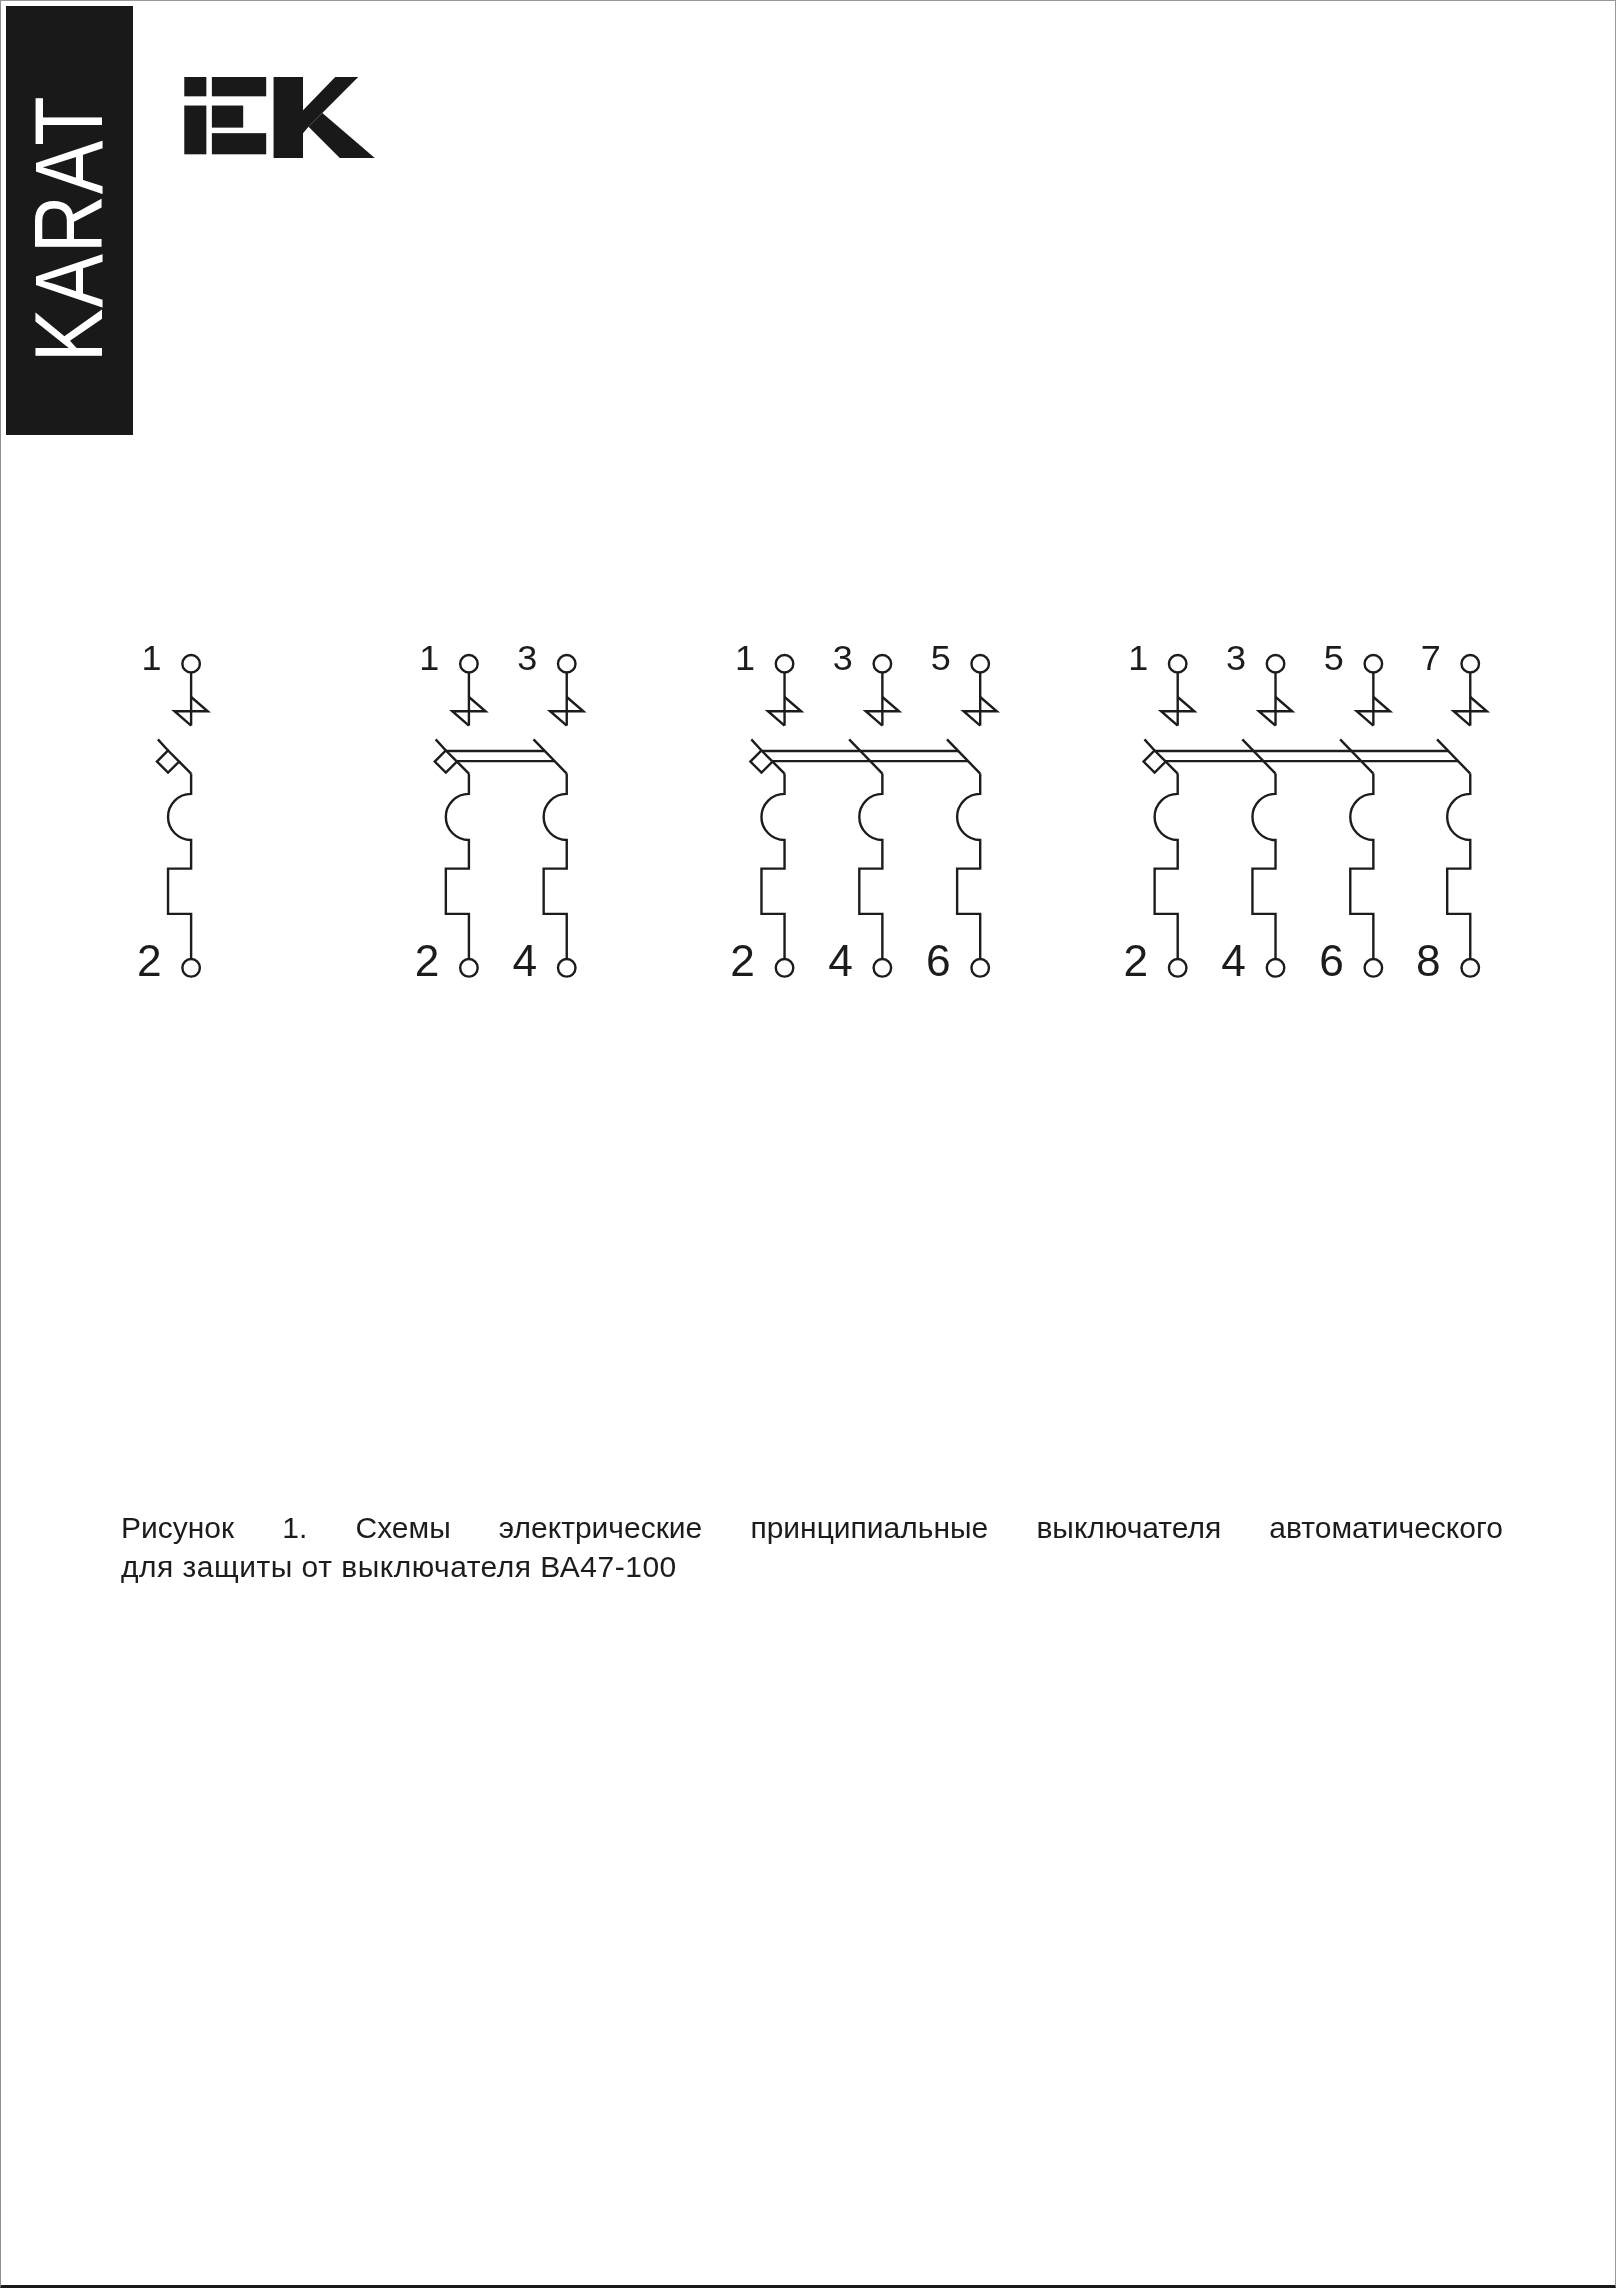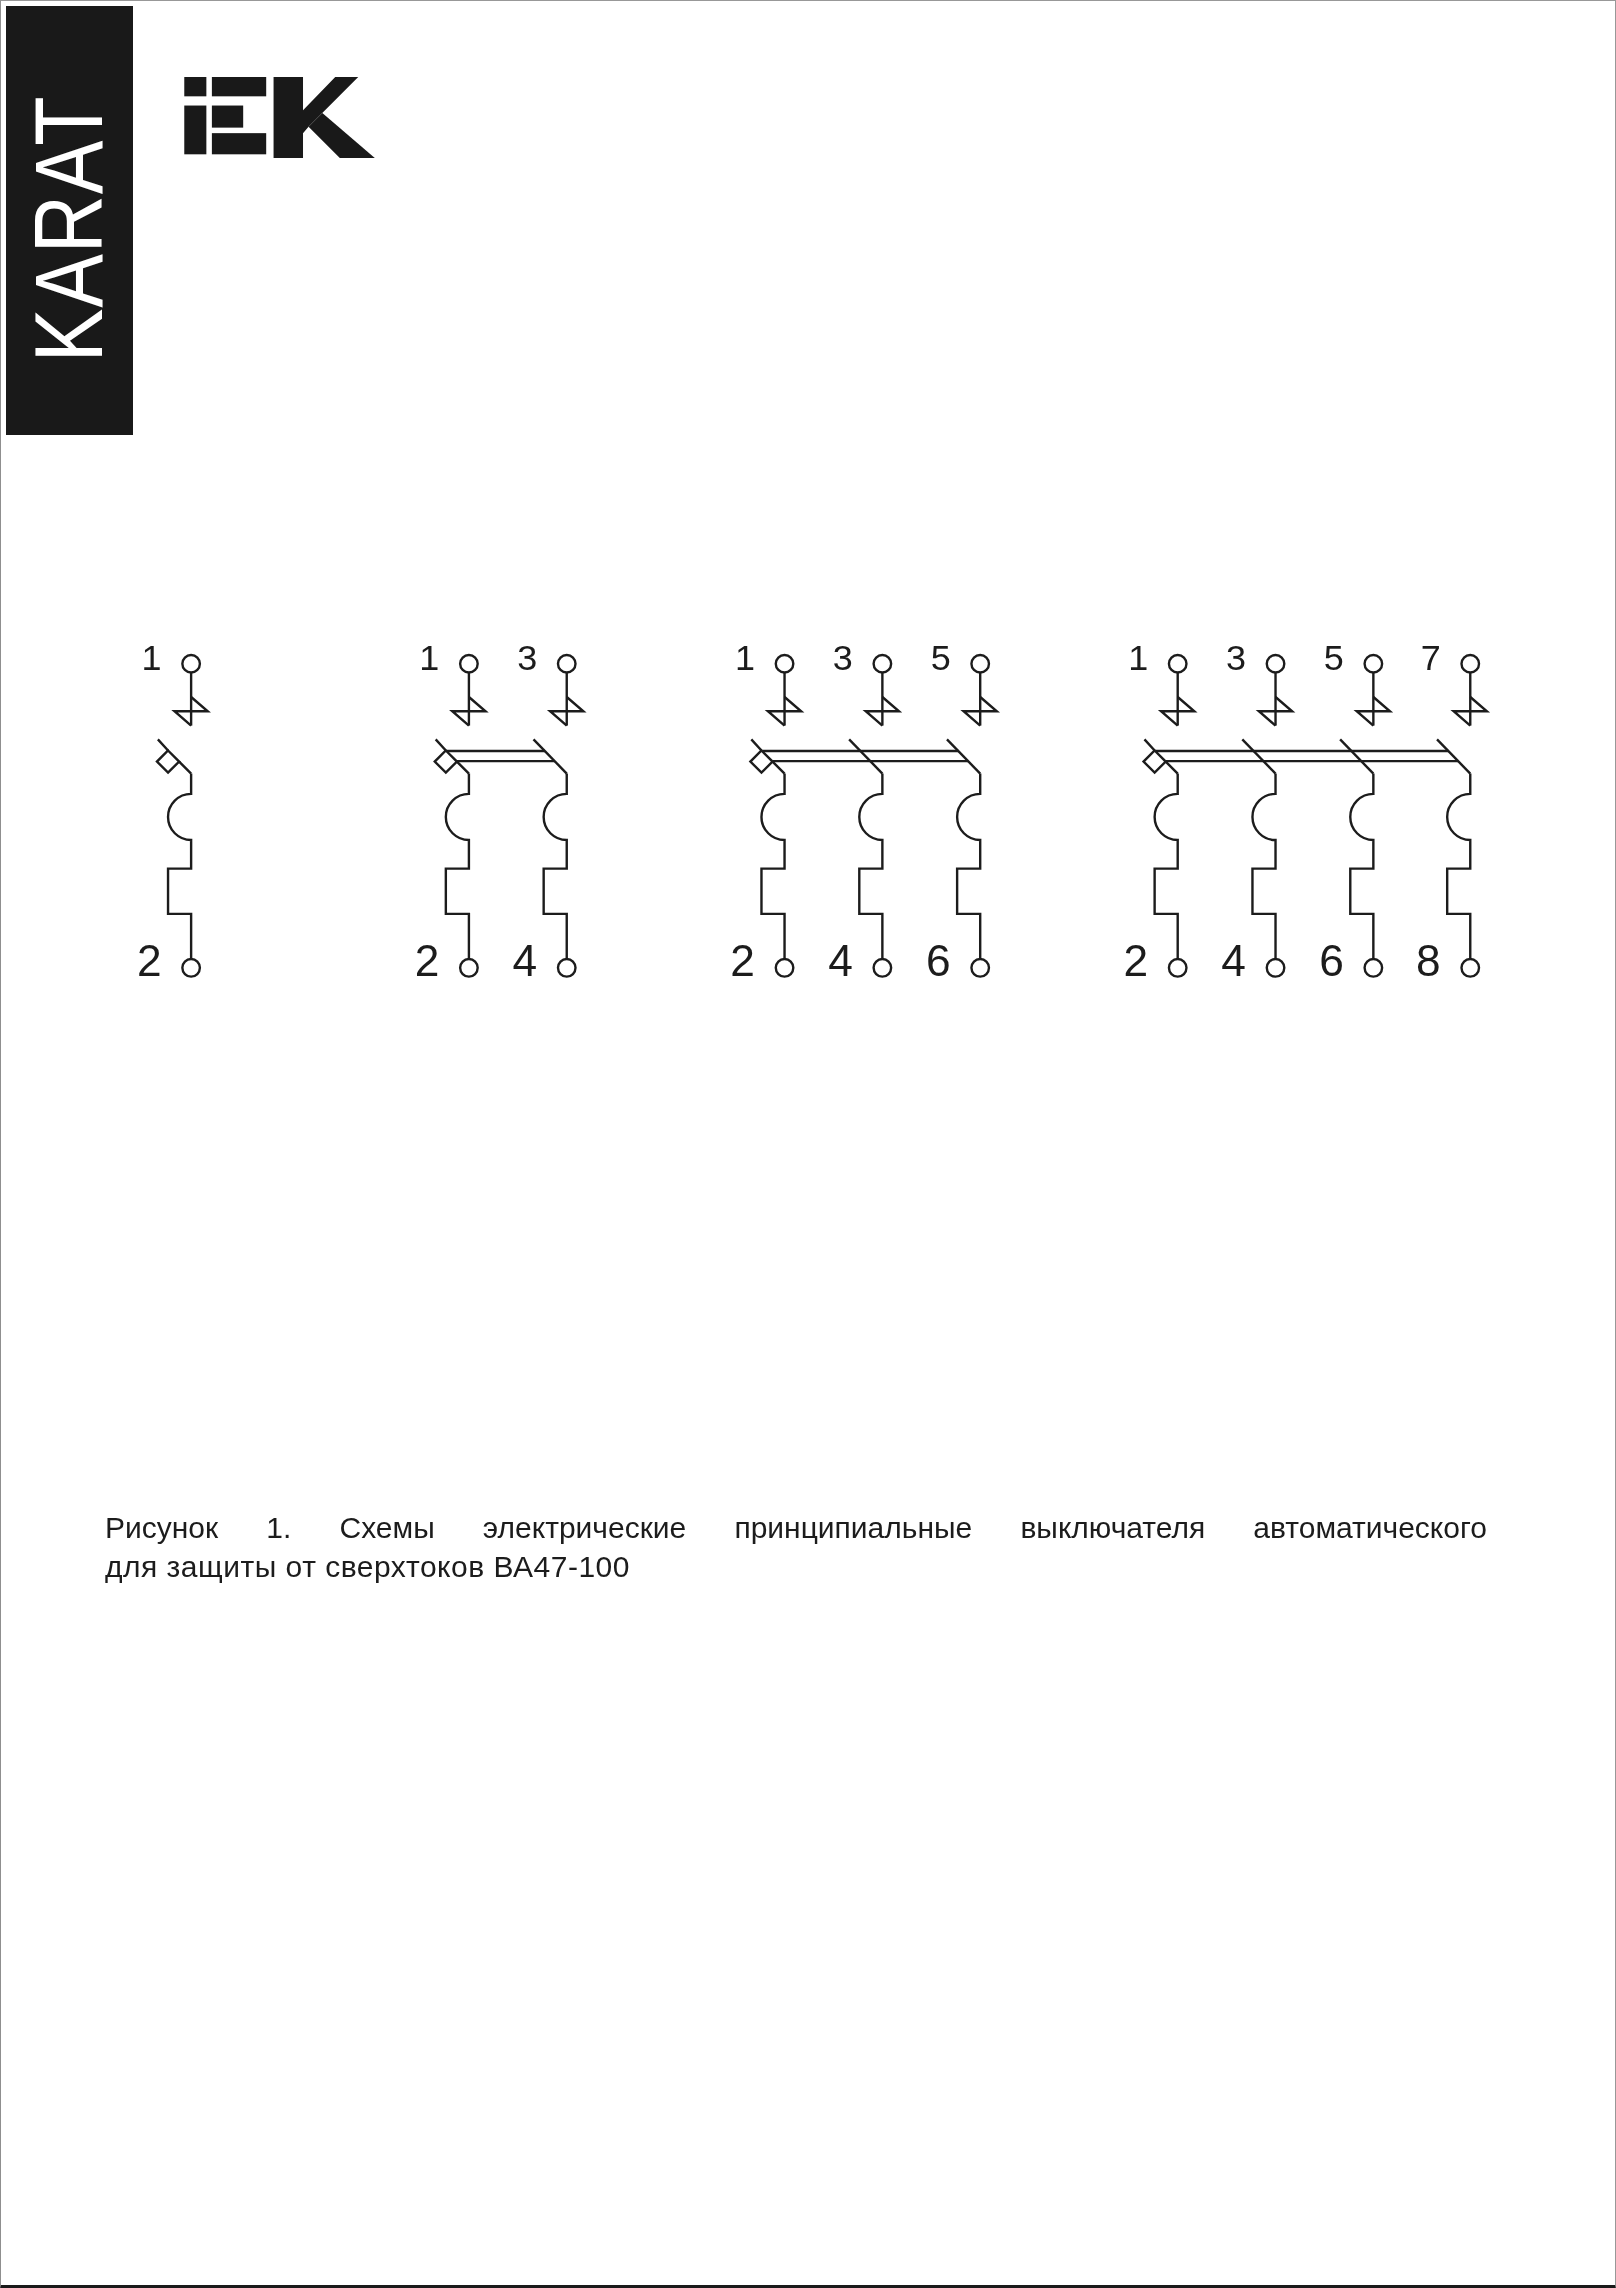--- a/index.html
+++ b/index.html
@@ -31,21 +31,21 @@
     line-height:1;
   }
   .iek-logo{
     position:absolute;left:183px;top:76px;
   }
   .schematics{
     position:absolute;left:0;top:0;width:1616px;height:2289px;
   }
   .schematics text{font-family:"Liberation Sans", sans-serif;}
   .caption{
-    position:absolute;left:104px;top:1507px;width:1382px;
+    position:absolute;left:120px;top:1507px;width:1382px;
     color:#1c1c1c;
     font-size:30px;
     line-height:39px;
   }
   .caption .l1{text-align:justify;text-align-last:justify;}
   .caption .l2{text-align:left;letter-spacing:0.5px;}
 </style>
 </head>
 <body>
 
@@ -164,17 +164,17 @@
         <line x1="1556" y1="800" x2="1592" y2="837"></line>
         <path d="M 1592,837 L 1592,859 A 25 25 0 0 0 1592,909 L 1592,940 L 1567,940 L 1567,989 L 1592,989 L 1592,1038"></path>
         <circle cx="1592" cy="1047.5" r="9.5" fill="#fff"></circle>
         <text x="1560" y="725" text-anchor="end" font-size="39" fill="#1c1c1c" stroke="none">7</text>
         <text x="1560" y="1056" text-anchor="end" font-size="48" fill="#1c1c1c" stroke="none">8</text>
       </g>
     </svg>
 
   <div class="caption">
     <div class="l1">Рисунок 1. Схемы электрические принципиальные выключателя автоматического</div>
-    <div class="l2">для защиты от сверхтоков ВА47-100</div>
+    <div class="l2">для защиты от выключателя ВА47-100</div>
   </div>
 
 </div>
 
 
 </body></html>

